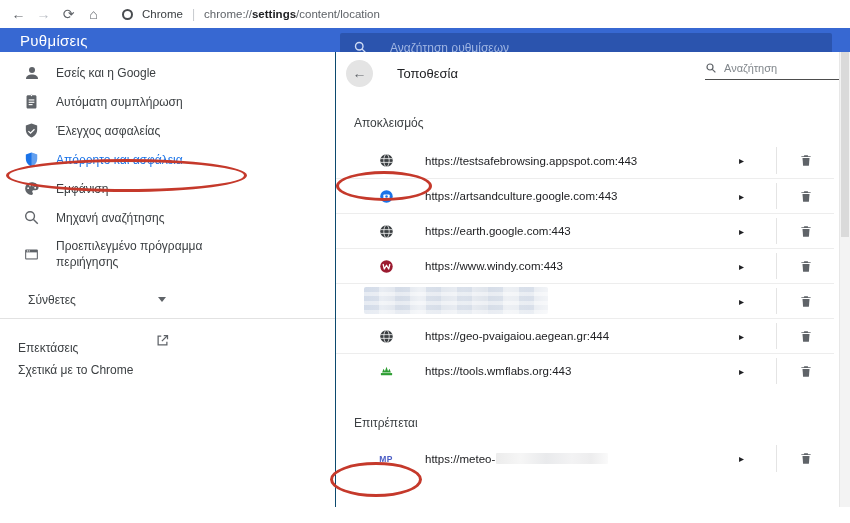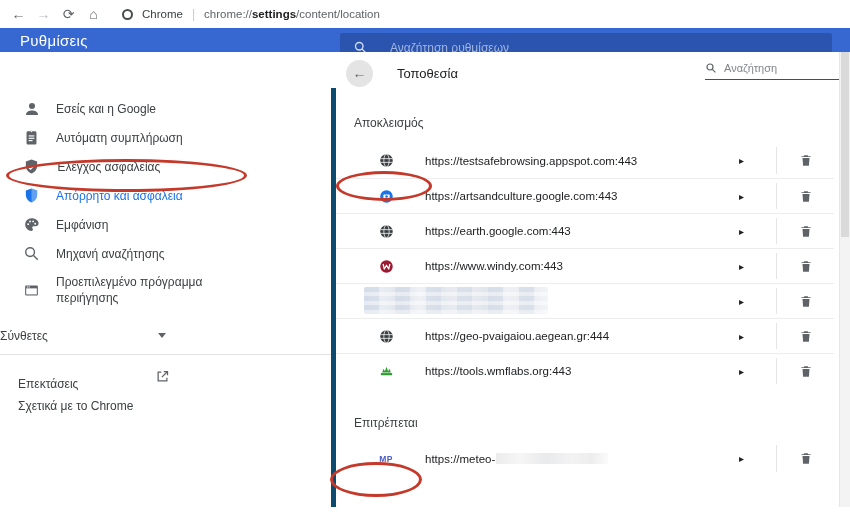--- a/index.html
+++ b/index.html
@@ -20,27 +20,27 @@
   .app-header{ height:24px; background:#3768d2; display:flex; align-items:center; position:relative; }
   .app-title{ color:#fff; font-size:15px; margin-left:20px; letter-spacing:.3px; }
   .hdr-search{ position:absolute; left:340px; top:5px; width:492px; height:29px; background:#2b54ae; border-radius:2px; display:flex; align-items:center; padding-left:13px;gap:9px; }
   .hdr-search input{ background:transparent; border:none; outline:none; color:#e8f0fe; font-size:12px; width:420px; margin-left:13px; }
   .hdr-search input::placeholder{ color:#9fb5e3; }
 
   
   .body{ display:flex; height:455px; position:relative; background:#fff; }
 
   
-  .sidebar{ width:336px; border-right:5px solid #0c4a6e; padding-top:6px; flex:none;margin-top:36px; }
+  .sidebar{ width:336px; border-right:1px solid #0c4a6e; padding-top:6px; flex:none; }
   .nav-item{ height:29px; display:flex; align-items:center; padding-left:22px; cursor:pointer; }
   .nav-item.two-line{ height:44px; }
   .nav-icon{ width:19px; height:19px; display:flex; align-items:center; justify-content:center; flex:none; }
   .nav-label{ margin-left:15px; font-size:12px; color:#3c4043; max-width:175px; line-height:16px; }
   .nav-item.selected .nav-label{ color:#1a73e8; }
-  .advanced-row{ height:29px; margin-top:9px; display:flex; align-items:center; padding-left:0; font-size:12px; color:#3c4043; position:relative; cursor:pointer; }
+  .advanced-row{ height:29px; margin-top:9px; display:flex; align-items:center; padding-left:28px; font-size:12px; color:#3c4043; position:relative; cursor:pointer; }
   .caret{ position:absolute; left:158px; top:12px; width:0; height:0; border-left:4.5px solid transparent; border-right:4.5px solid transparent; border-top:5px solid #5f6368; }
   .sidebar-divider{ border:none; border-top:1px solid #e2e2e2; margin-top:4px; }
   .ext-row,.about-row{ height:29px; display:flex; align-items:center; padding-left:18px; font-size:12px; color:#3c4043; position:relative; cursor:pointer; }
   .ext-row{ margin-top:7px;align-items:flex-end; }
   .launch{ position:absolute; left:155px; top:7px; }
 
   
   .content{ flex:1; position:relative; padding-right:16px; }
   .page-head{ display:flex; align-items:center; margin-top:6px; height:30px; padding-left:10px; position:relative; }
   .back-btn{ width:27px; height:27px; border-radius:50%; background:#e4e4e4; border:none; display:flex; align-items:center; justify-content:center; color:#5f6368; font-size:14px; cursor:pointer; }

